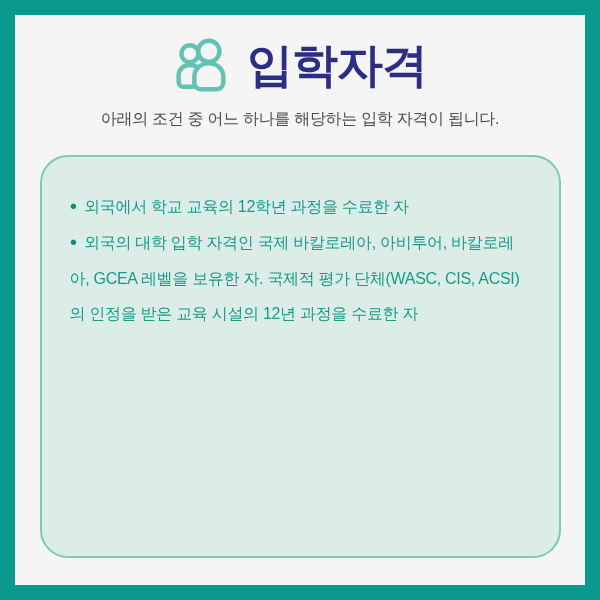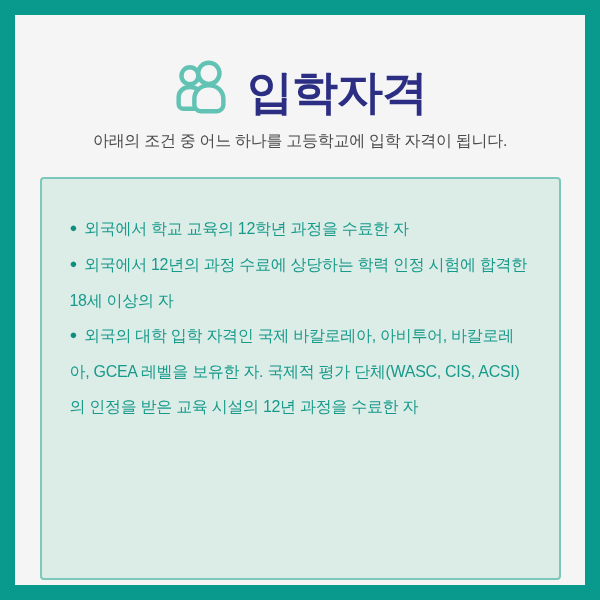--- a/index.html
+++ b/index.html
@@ -19,23 +19,23 @@
     font-family: "Liberation Sans", sans-serif;
   }
   .page {
     width: 600px; height: 600px;
     border: 15px solid var(--frame);
     background: var(--page-bg);
     overflow: hidden;
   }
   .header { text-align: center; }
   .title-row {
-    margin-top: 44px;
+    margin-top: 22px;
     display: flex;
-    align-items: flex-end;
+    align-items: center;
     justify-content: center;
     gap: 16px;
   }
   .icon { display: inline-flex; width: 58px; height: 56px; }
   .icon svg { width: 100%; height: 100%; }
   h1.title {
     font-size: 46px;
     font-weight: 900;
     letter-spacing: -1px;
     color: var(--title);
@@ -46,21 +46,21 @@
     font-size: 16px;
     color: var(--subtitle);
     letter-spacing: -0.3px;
   }
   .panel {
     margin: 25px auto 0;
     width: 521px;
     height: 403px;
     background: var(--panel-bg);
     border: 2px solid var(--panel-border);
-    border-radius: 4px;
+    border-radius: 28px;
     padding: 32px 28px 30px;
     overflow: hidden;
   }
   .item {
     font-size: 16px;
     line-height: 35px;
     color: var(--item-text);
     letter-spacing: -0.3px;
     font-weight: 500;
   }
@@ -83,28 +83,27 @@
 
           <circle cx="21" cy="19" r="10.5"></circle>
           <path d="M7 45.5 c0 -7.5 6.5 -12.5 14 -12.5 s14 5 14 12.5 v8.5 a6 6 0 0 1 -6 6 h-16 a6 6 0 0 1 -6 -6 z"></path>
 
           <circle cx="44.5" cy="16" r="13.2" fill="var(--page-bg)"></circle>
           <path d="M26.5 48 c0 -10.5 8 -17 18 -17 s18 6.5 18 17 v7 a8 8 0 0 1 -8 8 h-20 a8 8 0 0 1 -8 -8 z" fill="var(--page-bg)"></path>
         </svg>
       </span>
       <h1 class="title">입학자격</h1>
     </div>
-    <p class="subtitle">아래의 조건 중 어느 하나를 고등학교에 입학 자격이 됩니다.</p>
+    <p class="subtitle">아래의 조건 중 어느 하나를 해당하는 입학 자격이 됩니다.</p>
   </header>
 
   <section class="panel">
     <div class="list">
 
         <p class="item"><span class="bullet">●</span><span>외국에서 학교 교육의 12학년 과정을 수료한 자</span></p>
 
-        <p class="item"><span class="bullet">●</span><span>외국에서 12년의 과정 수료에 상당하는 학력 인정 시험에 합격한 18세 이상의 자</span></p>
 
 
         <p class="item"><span class="bullet">●</span><span>외국의 대학 입학 자격인 국제 바칼로레아, 아비투어, 바칼로레아, GCEA 레벨을 보유한 자. 국제적 평가 단체(WASC, CIS, ACSI)의 인정을 받은 교육 시설의 12년 과정을 수료한 자</span></p>
 
       </div>
   </section>
 </div>
 
 </body></html>

